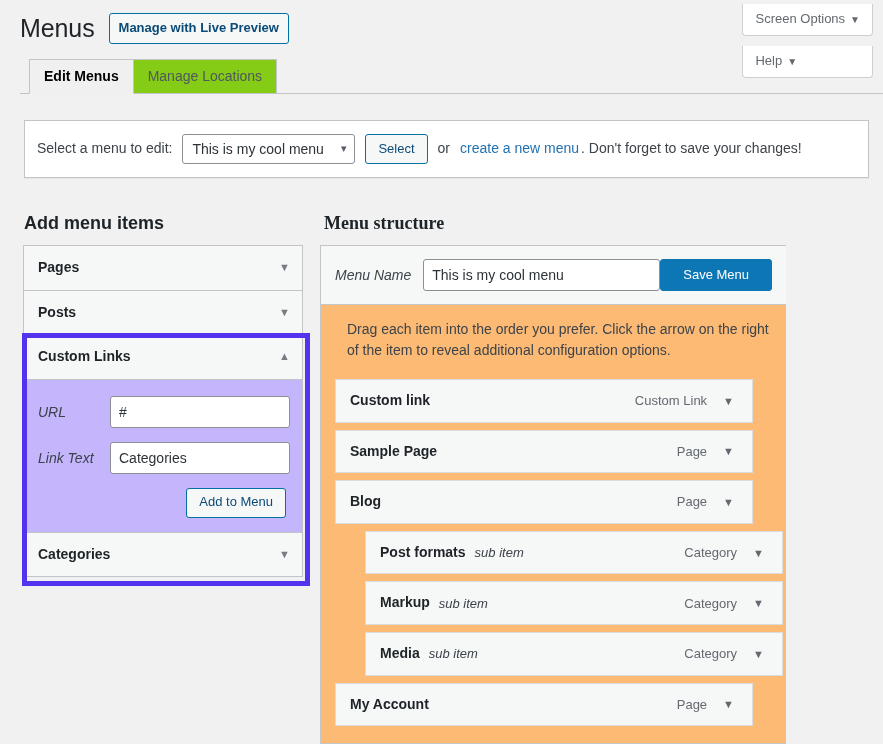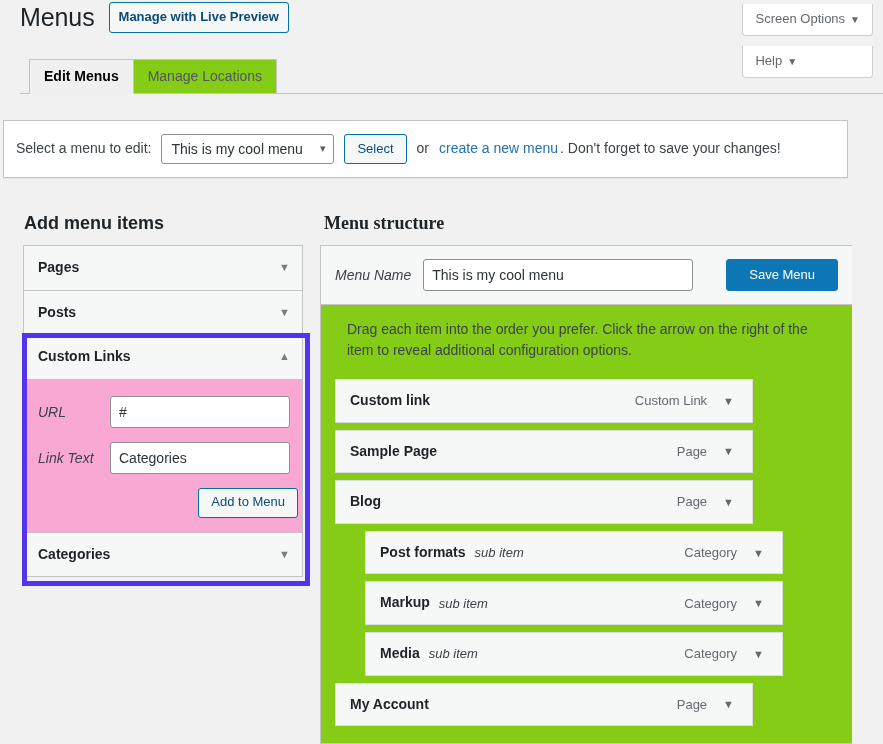--- a/index.html
+++ b/index.html
@@ -26,21 +26,21 @@
     font-size: 13px;
     color: #646970;
     line-height: 1.4;
     cursor: pointer;
     white-space: nowrap;
   }
   .meta-btn .caret { font-size: 10px; margin-left: 5px; }
 
   
   .title-row {
-    position: absolute; left: 20px; top: 1px;
+    position: absolute; left: 20px; top: 12px;
     display: flex; align-items: center; gap: 14px;
   }
   .page-title {
     font-size: 25px;
     font-weight: 400;
     color: #1d2327;
     line-height: 1.3;
     margin: 0;
     letter-spacing: -0.1px;
   }
@@ -84,21 +84,21 @@
     background: #f0f0f1;
     border-bottom: 1px solid #f0f0f1;
     color: #000;
     font-weight: bold;
     margin-bottom: -1px;
     z-index: 2;
   }
 
   
   .menu-select-bar {
-    position: absolute; left: 3px; top: 120px;
+    position: absolute; left: 24px; top: 120px;
     width: 845px;
     background: #fff;
     border: 1px solid #c3c4c7;
     box-shadow: 0 1px 1px rgba(0,0,0,.04);
     padding: 13px 12px;
     display: flex;
     align-items: center;
     font-size: 14px;
     line-height: 1.4;
     gap: 10px;
@@ -163,21 +163,21 @@
     padding: 12px 12px 12px 14px;
     background: #f6f7f7;
     cursor: pointer;
     font-size: 14px;
     font-weight: bold;
     color: #1d2327;
     line-height: 1.4;
   }
   .acc-head.open { border-bottom: 1px solid #c3c4c7; }
   .acc-arrow { color: #787c82; font-size: 11px; }
-  .acc-body { background: #f9a8d4; padding: 16px 2px 14px 14px; }
+  .acc-body { background: #c4b5fd; padding: 16px 14px 14px 14px; }
 
   .field-row {
     display: flex; align-items: center; margin-bottom: 14px;
   }
   .field-label {
     font-style: italic;
     font-size: 14px;
     color: #3c434a;
     width: 72px;
     flex: none;
@@ -201,22 +201,22 @@
     left: 22px; top: 333px;
     width: 288px; height: 253px;
     border: 5px solid #5433ef;
     pointer-events: none;
     z-index: 5;
   }
 
   
   .struct-panel {
     position: absolute; left: 320px; top: 245px;
-    width: 532px; height: 499px;
-    background: #84cc16;
+    width: 466px; height: 499px;
+    background: #fdba74;
     border: 1px solid #c3c4c7;
     border-right: none;
   }
   .menu-name-bar {
     display: flex; align-items: center;
     padding: 13px 14px;
     background: #f6f7f7;
     border-bottom: 1px solid #c3c4c7;
   }
   .menu-name-label {

